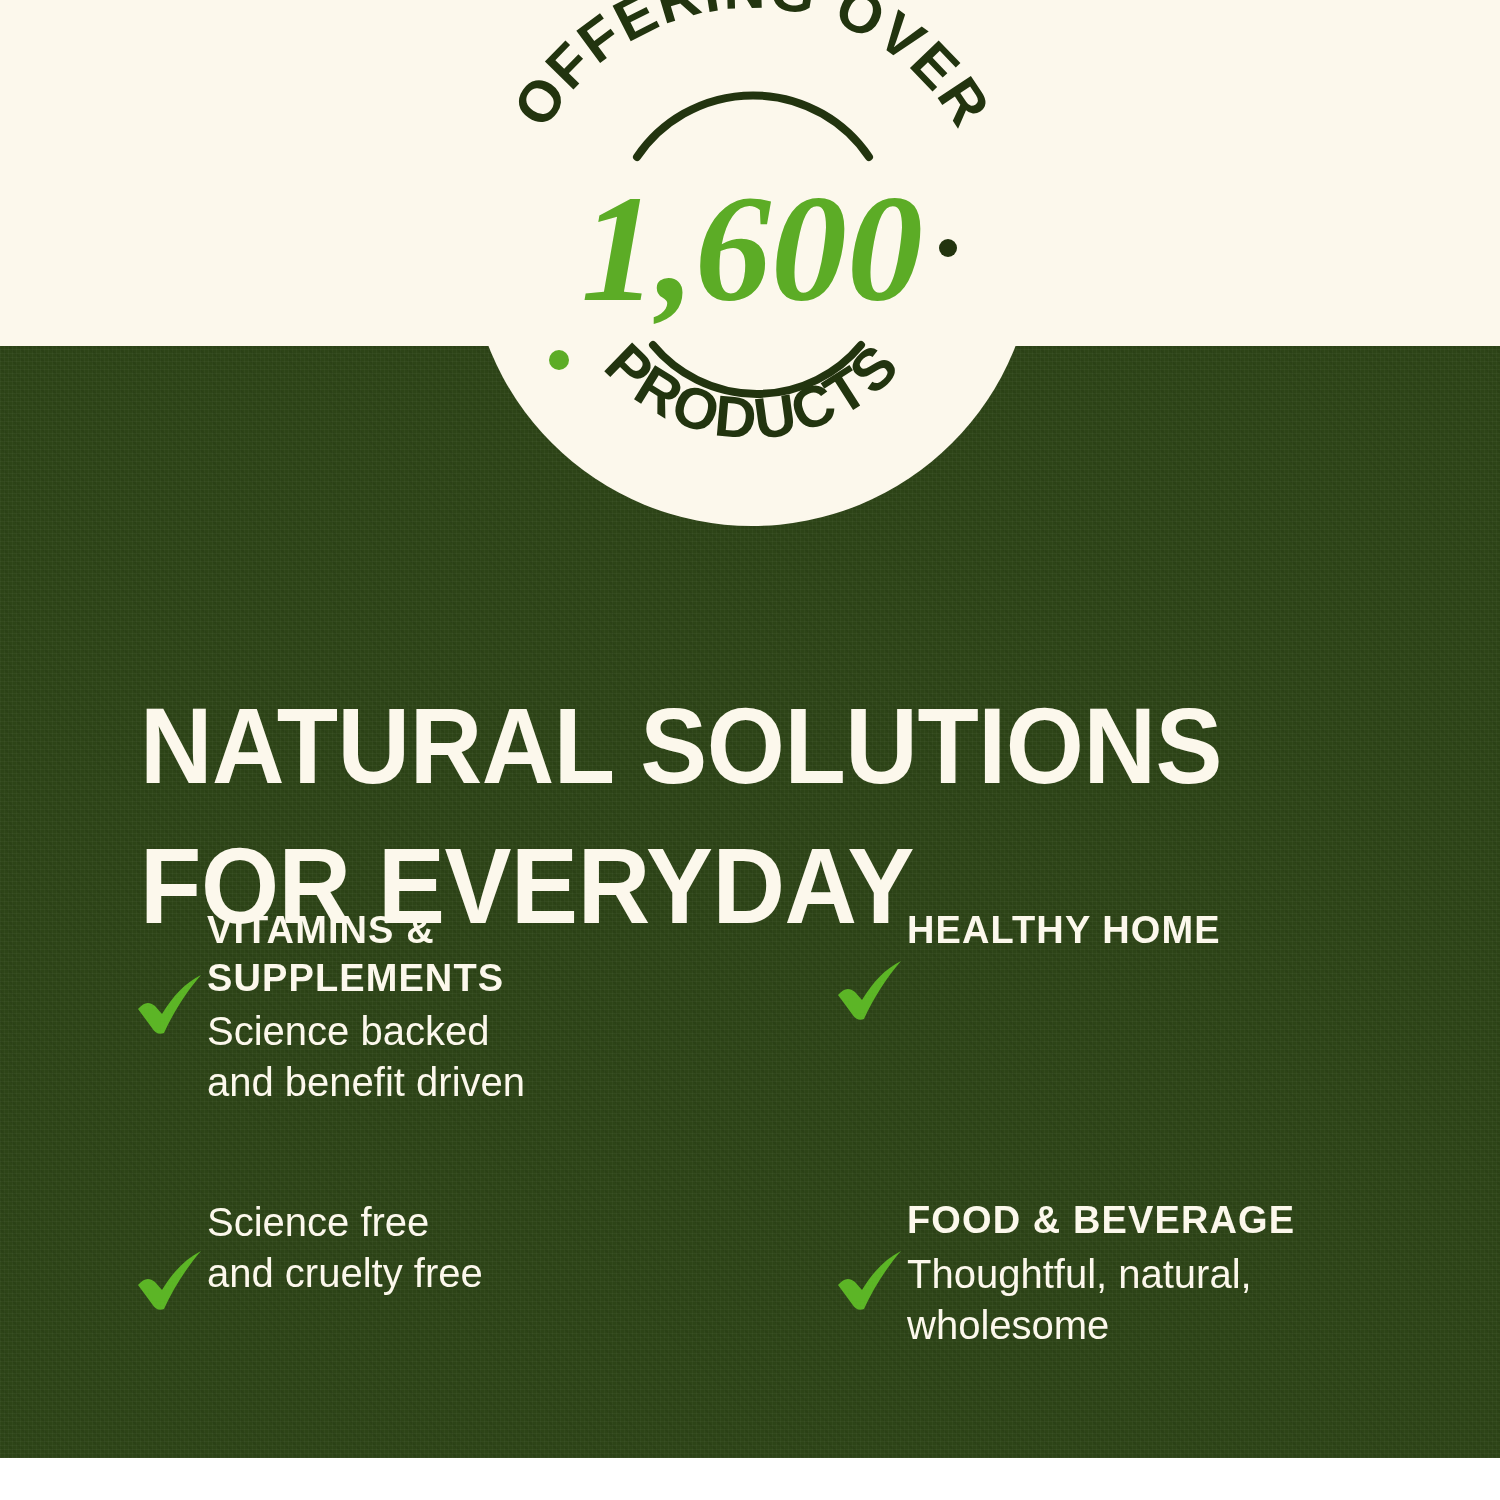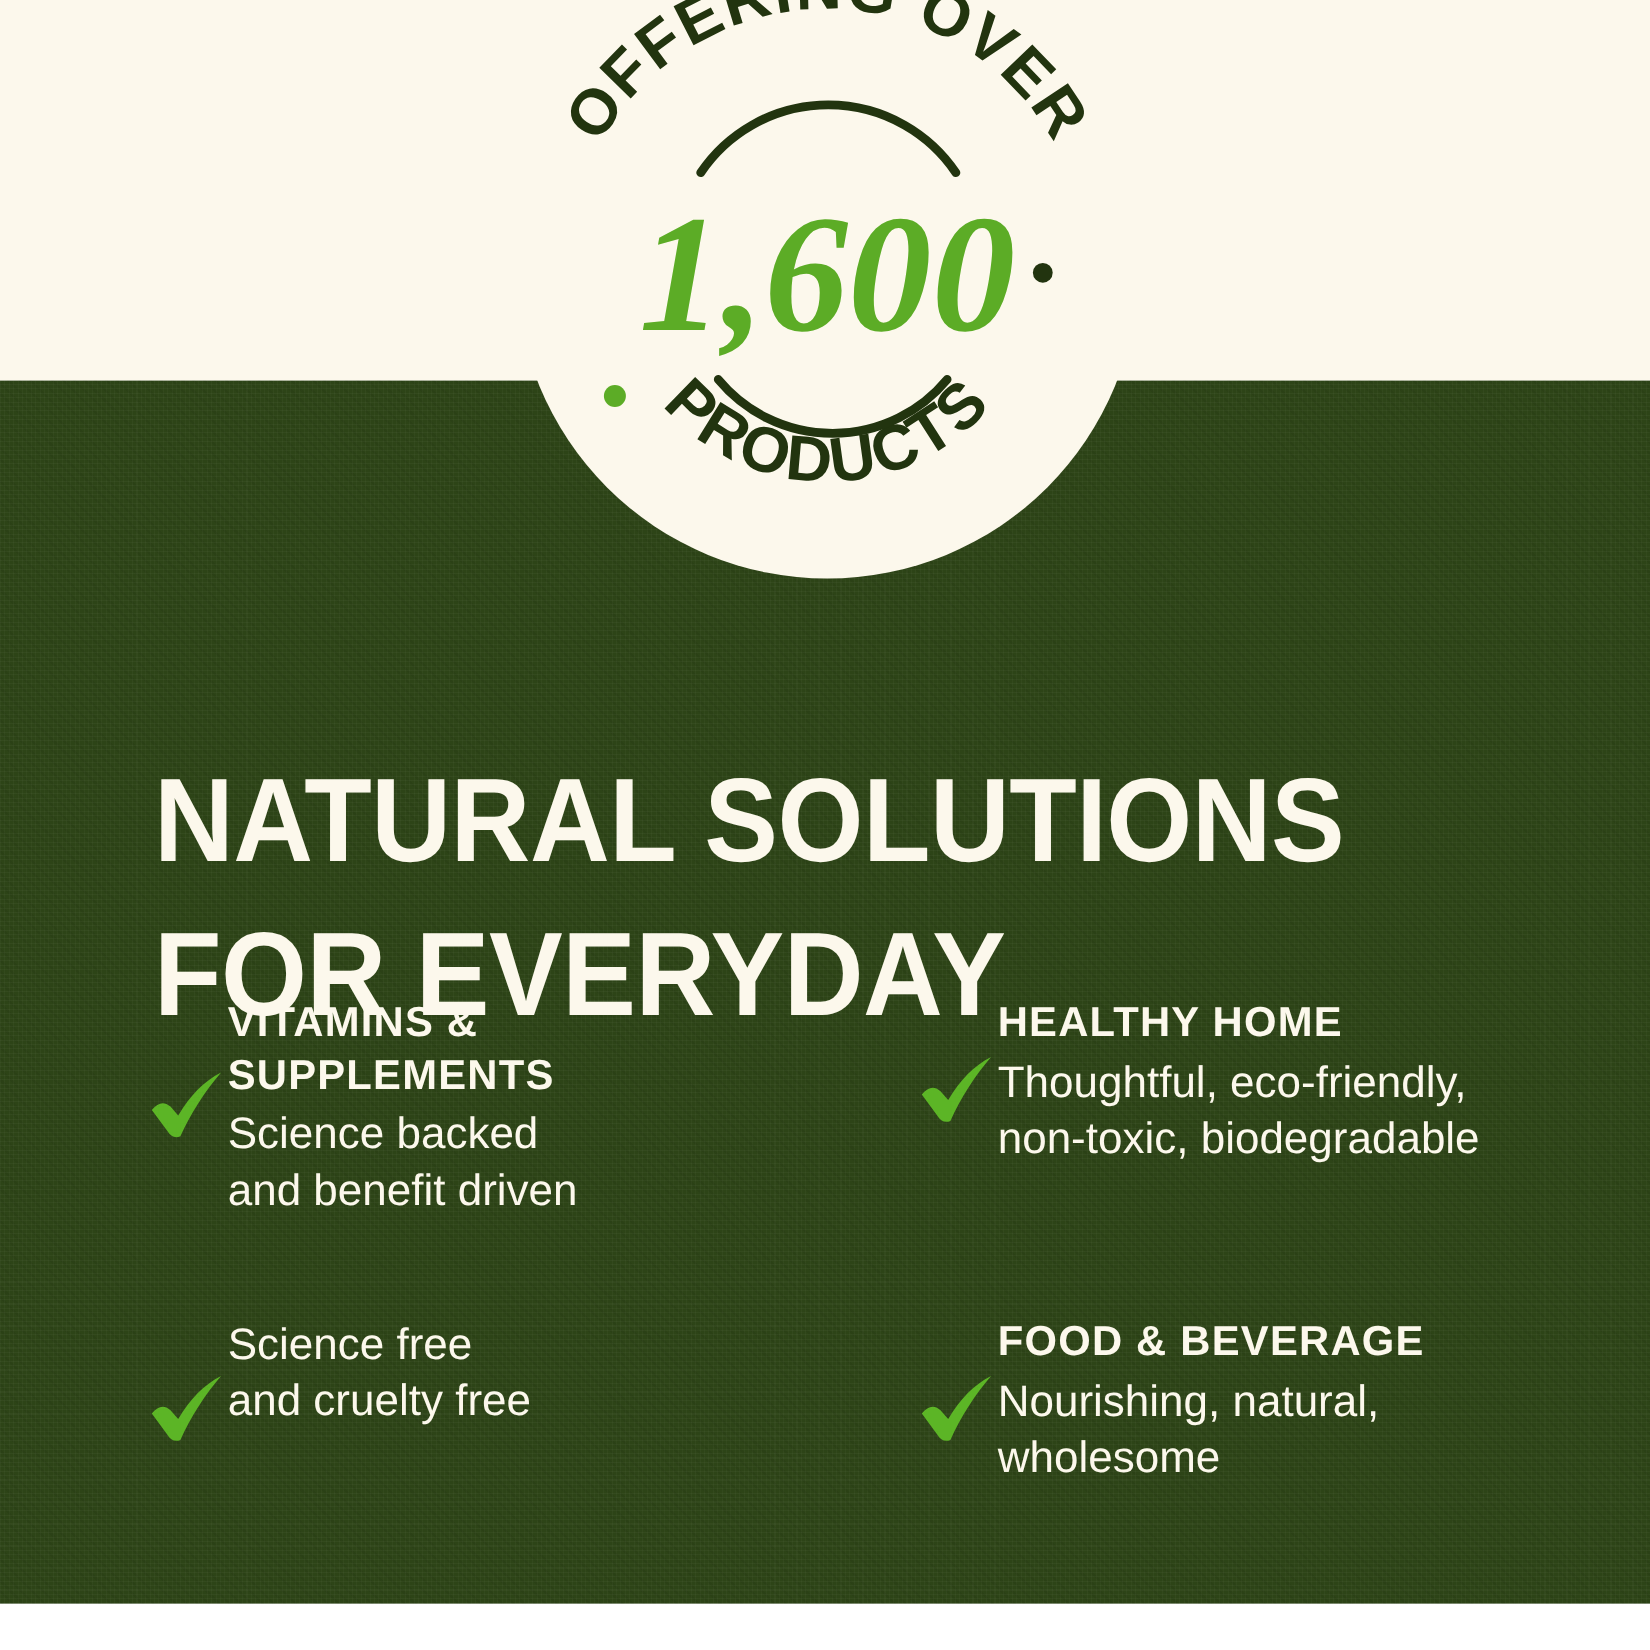--- a/index.html
+++ b/index.html
@@ -199,22 +199,20 @@
     </div>
 
     <div class="feature">
       <span class="check">
         <svg width="72" height="64" viewBox="0 0 72 64" xmlns="http://www.w3.org/2000/svg">
           <path d="M3 36 C9 29 14 28 20 33 L27 41 C38 23 50 10 66 2 C52 18 38 40 29 60 C24 62 20 60 17 55 Z" fill="#5cb526"></path>
         </svg>
       </span>
       <div class="feature-text">
         <div class="feature-title">HEALTHY HOME</div>
-        <div class="feature-desc">Thoughtful, eco-friendly,
-non-toxic, biodegradable</div>
       </div>
     </div>
 
     <div class="feature">
       <span class="check">
         <svg width="72" height="64" viewBox="0 0 72 64" xmlns="http://www.w3.org/2000/svg">
           <path d="M3 36 C9 29 14 28 20 33 L27 41 C38 23 50 10 66 2 C52 18 38 40 29 60 C24 62 20 60 17 55 Z" fill="#5cb526"></path>
         </svg>
       </span>
       <div class="feature-text">
@@ -224,21 +222,21 @@
     </div>
 
     <div class="feature">
       <span class="check">
         <svg width="72" height="64" viewBox="0 0 72 64" xmlns="http://www.w3.org/2000/svg">
           <path d="M3 36 C9 29 14 28 20 33 L27 41 C38 23 50 10 66 2 C52 18 38 40 29 60 C24 62 20 60 17 55 Z" fill="#5cb526"></path>
         </svg>
       </span>
       <div class="feature-text">
         <div class="feature-title">FOOD &amp; BEVERAGE</div>
-        <div class="feature-desc">Nourishing, natural,
+        <div class="feature-desc">Thoughtful, natural,
 wholesome</div>
       </div>
     </div>
 
   </div>
 
   <div class="band-white-bottom"></div>
 </div>
 
 </body></html>

